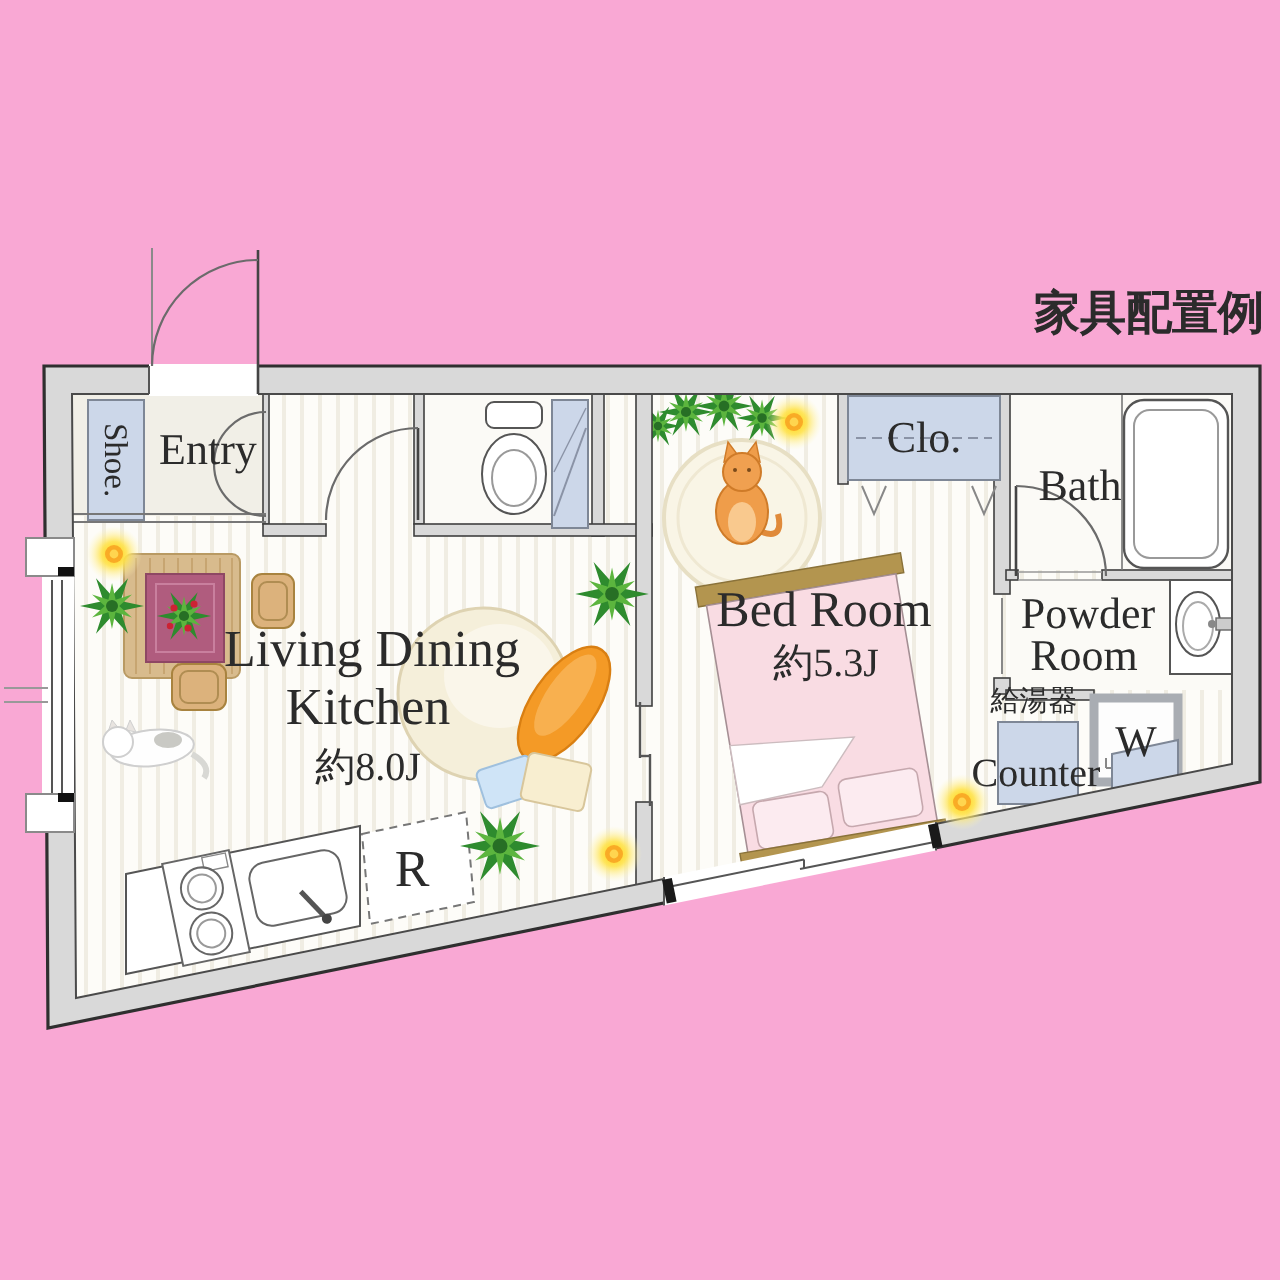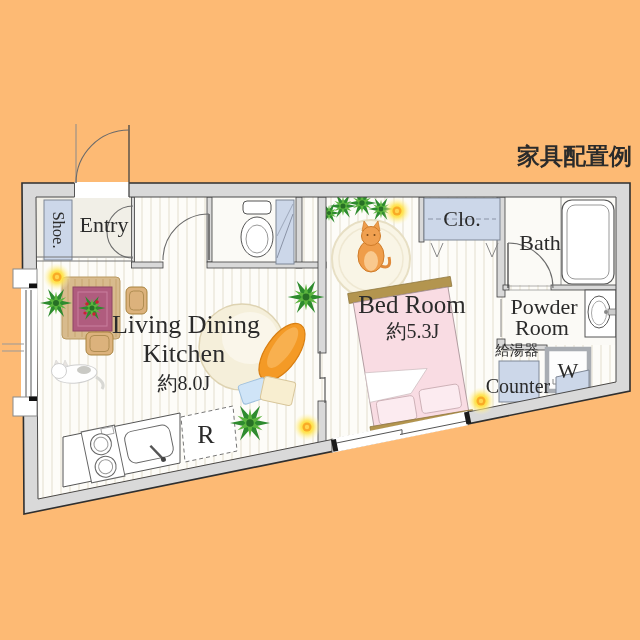--- a/index.html
+++ b/index.html
@@ -1,16 +1,16 @@
 <!DOCTYPE html>
 <html><head>
 <meta charset="utf-8">
 <style>
   html,body{margin:0;padding:0;background:#ffffff;}
-  .stage{width:640px;height:640px;position:relative;background:#fdba74;overflow:hidden;}
+  .stage{width:640px;height:640px;position:relative;background:#f9a8d4;overflow:hidden;}
   svg{display:block;}
   text{fill:#2b2b2b;font-family:"Liberation Serif","DejaVu Serif",serif;}
   .jp{font-family:"Liberation Sans","DejaVu Sans",sans-serif;font-weight:700;}
   .wall{fill:#d9d9d9;stroke:#3f3f3f;stroke-width:.8;}
   .fixture{fill:#ffffff;stroke:#555;stroke-width:1;}
   .bluebox{fill:#ccd7e9;stroke:#7e8796;stroke-width:1;}
   .doorarc{fill:none;stroke:#6b6b6b;stroke-width:1.1;}
   .leaf{stroke:#444;stroke-width:1.3;}
   .thin{stroke:#888;stroke-width:1;fill:none;}
 </style>

